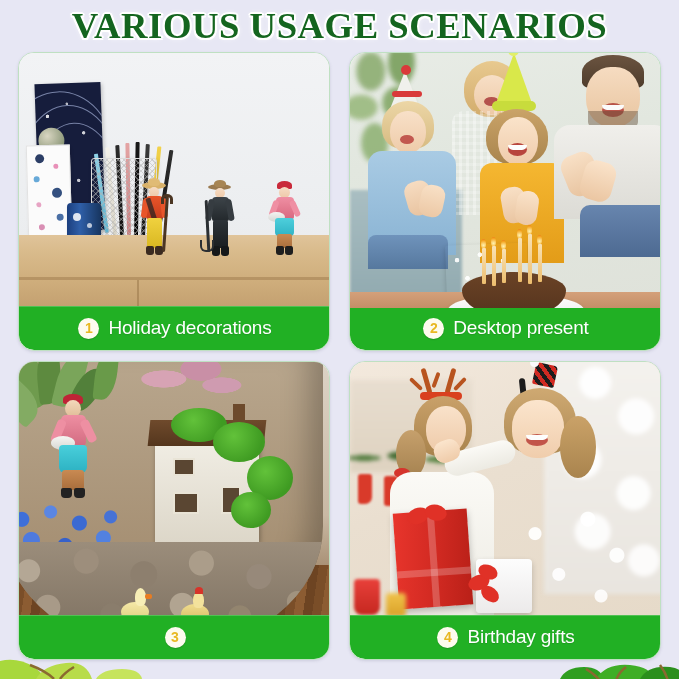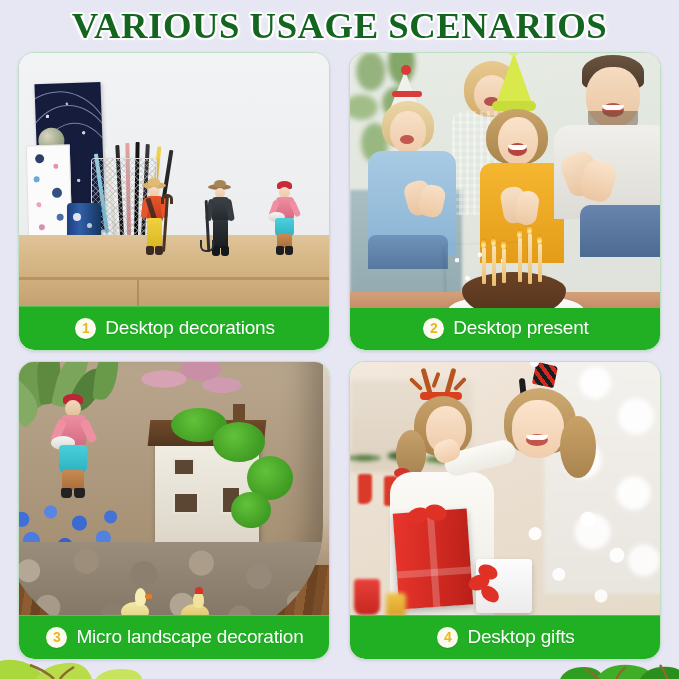--- a/index.html
+++ b/index.html
@@ -417,21 +417,21 @@
           <div style="position:absolute;left:1px;top:28px;width:17px;height:10px;border-radius:50%;background:linear-gradient(180deg,#f4f4f2,#d5d5d2);"></div>
           <div class="fig-legs" style="left:8px;top:34px;width:19px;height:18px;background:linear-gradient(180deg,#4ecfdc,#2fb3c4);border-radius:3px 3px 4px 4px;"></div>
           <div class="fig-legs" style="left:10px;top:50px;width:15px;height:14px;background:linear-gradient(180deg,#c98a52,#a86e3c);"></div>
           <div class="fig-boot" style="left:9px;top:62px;width:8px;height:9px;background:#1e1e1e;"></div>
           <div class="fig-boot" style="left:18px;top:62px;width:8px;height:9px;background:#1e1e1e;"></div>
         </div>
       </div>
     </div>
     <div class="caption">
       <span class="badge">1</span>
-      <span class="caption-label">Desktop decorations</span>
+      <span class="caption-label">Holiday decorations</span>
     </div>
   </div>
 
   <div class="panel">
     <div class="photo">
       <div class="photo-inner">
         <div class="p2-bg"></div>
         <div class="p2-plant"></div>
         <div class="p2-sofa"></div>
 
@@ -570,21 +570,20 @@
             <div style="position:absolute;left:10px;top:10px;width:44px;height:26px;border-radius:14px;background:linear-gradient(180deg,#fbfaf6,#e2e0d8);"></div>
             <div style="position:absolute;left:0;top:4px;width:24px;height:22px;border-radius:11px;background:linear-gradient(180deg,#fdfcf8,#e6e4dc);"></div>
             <div style="position:absolute;left:-2px;top:2px;width:8px;height:5px;border-radius:3px;background:#cfcabc;"></div>
 
           </div>
         </div>
       </div>
     </div>
     <div class="caption">
       <span class="badge">3</span>
-      <span class="caption-label">Micro landscape decoration</span>
     </div>
   </div>
 
   <div class="panel">
     <div class="photo">
       <div class="photo-inner">
         <div class="p4-bg"></div>
         <div class="p4-tree"></div>
         <div class="p4-mantel"></div>
         <div class="p4-garland"></div>
@@ -631,17 +630,17 @@
           <div class="p4-bow" style="left:-8px;top:16px;width:22px;height:15px;transform:rotate(-22deg);"></div>
           <div class="p4-bow" style="left:2px;top:6px;width:20px;height:14px;transform:rotate(24deg);"></div>
           <div class="p4-bow" style="left:4px;top:28px;width:20px;height:14px;transform:rotate(40deg);"></div>
         </div>
         <div style="position:absolute;left:4px;bottom:2px;width:26px;height:36px;border-radius:4px 4px 8px 8px;background:linear-gradient(180deg,#e8403a,#c5271f);filter:blur(1.5px);"></div>
         <div style="position:absolute;left:36px;bottom:0;width:20px;height:24px;border-radius:4px;background:linear-gradient(180deg,#f0c24a,#d9a128);filter:blur(2px);"></div>
       </div>
     </div>
     <div class="caption">
       <span class="badge">4</span>
-      <span class="caption-label">Desktop gifts</span>
+      <span class="caption-label">Birthday gifts</span>
     </div>
   </div>
 
 </div>
 
 </body></html>

